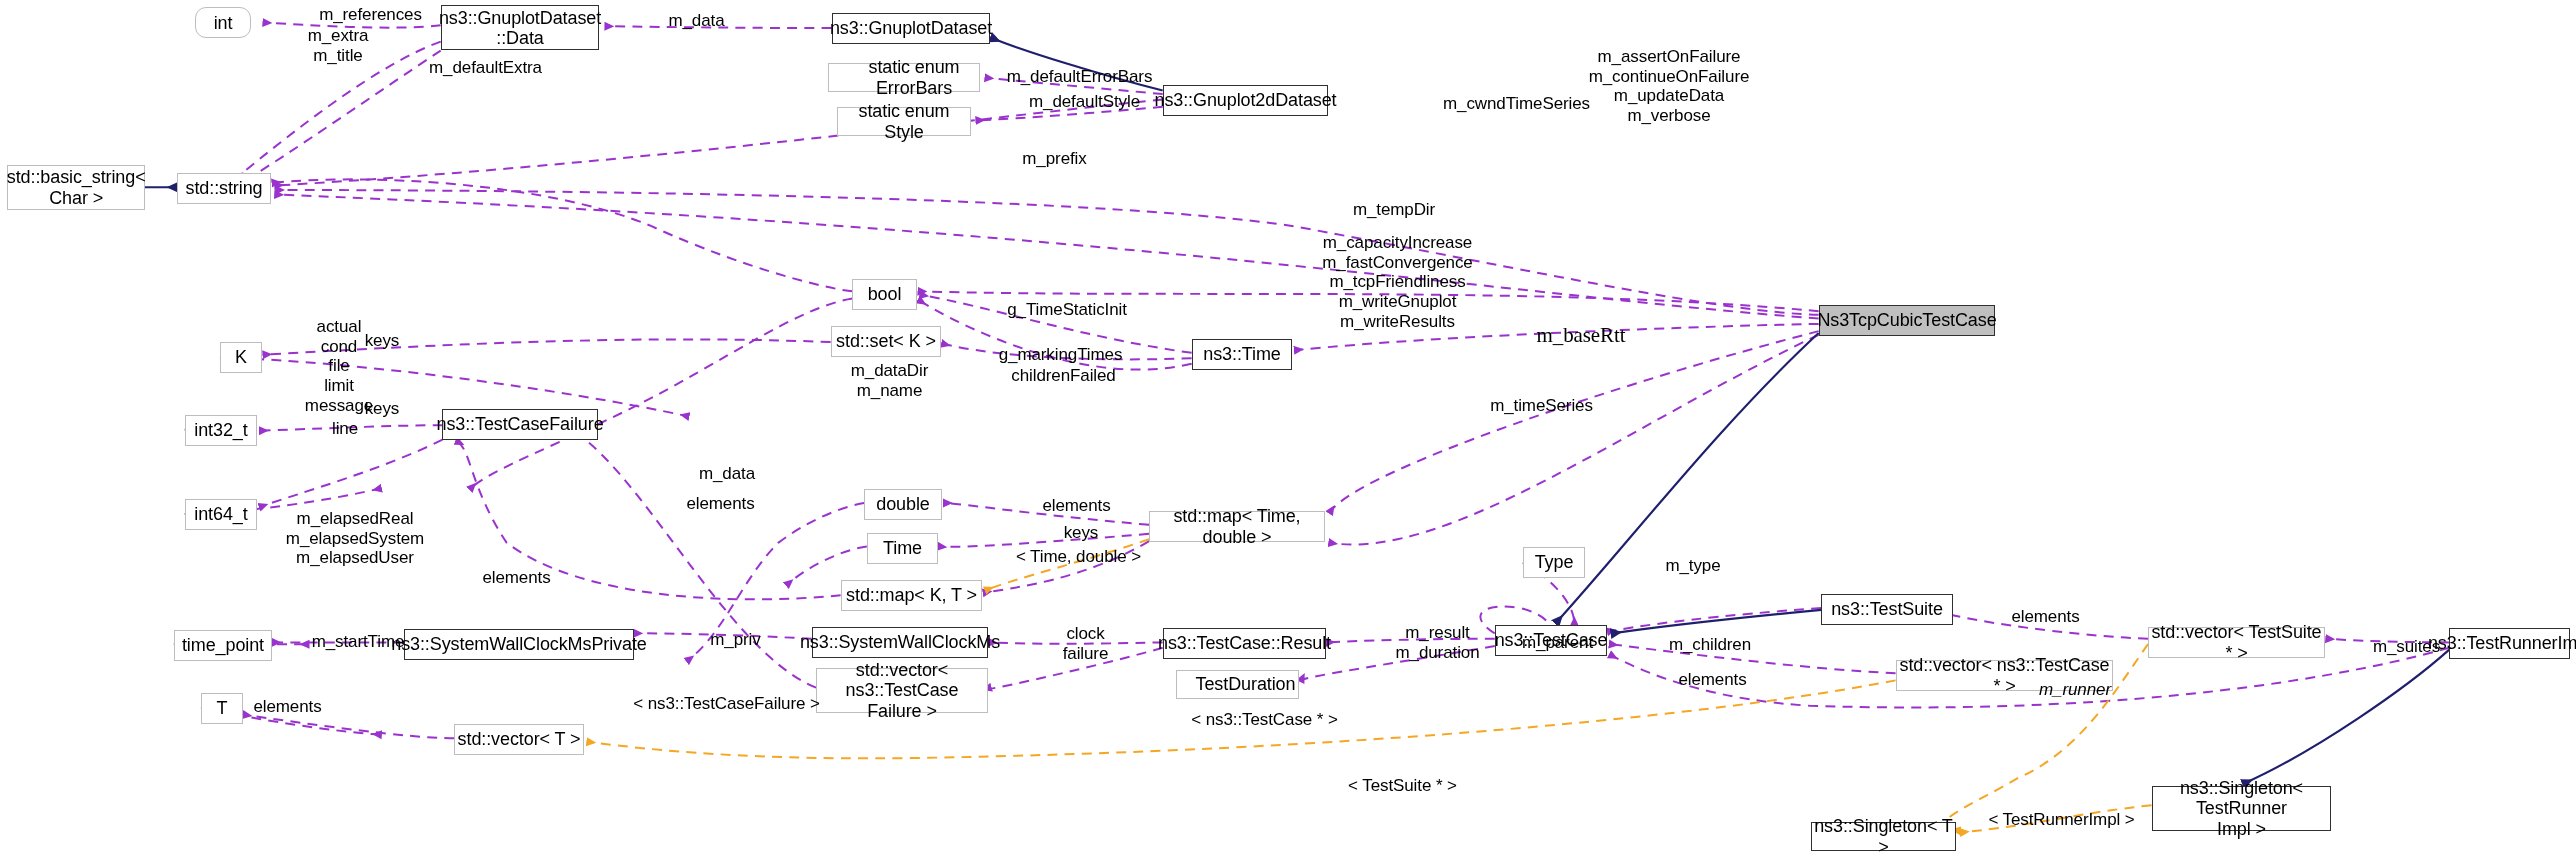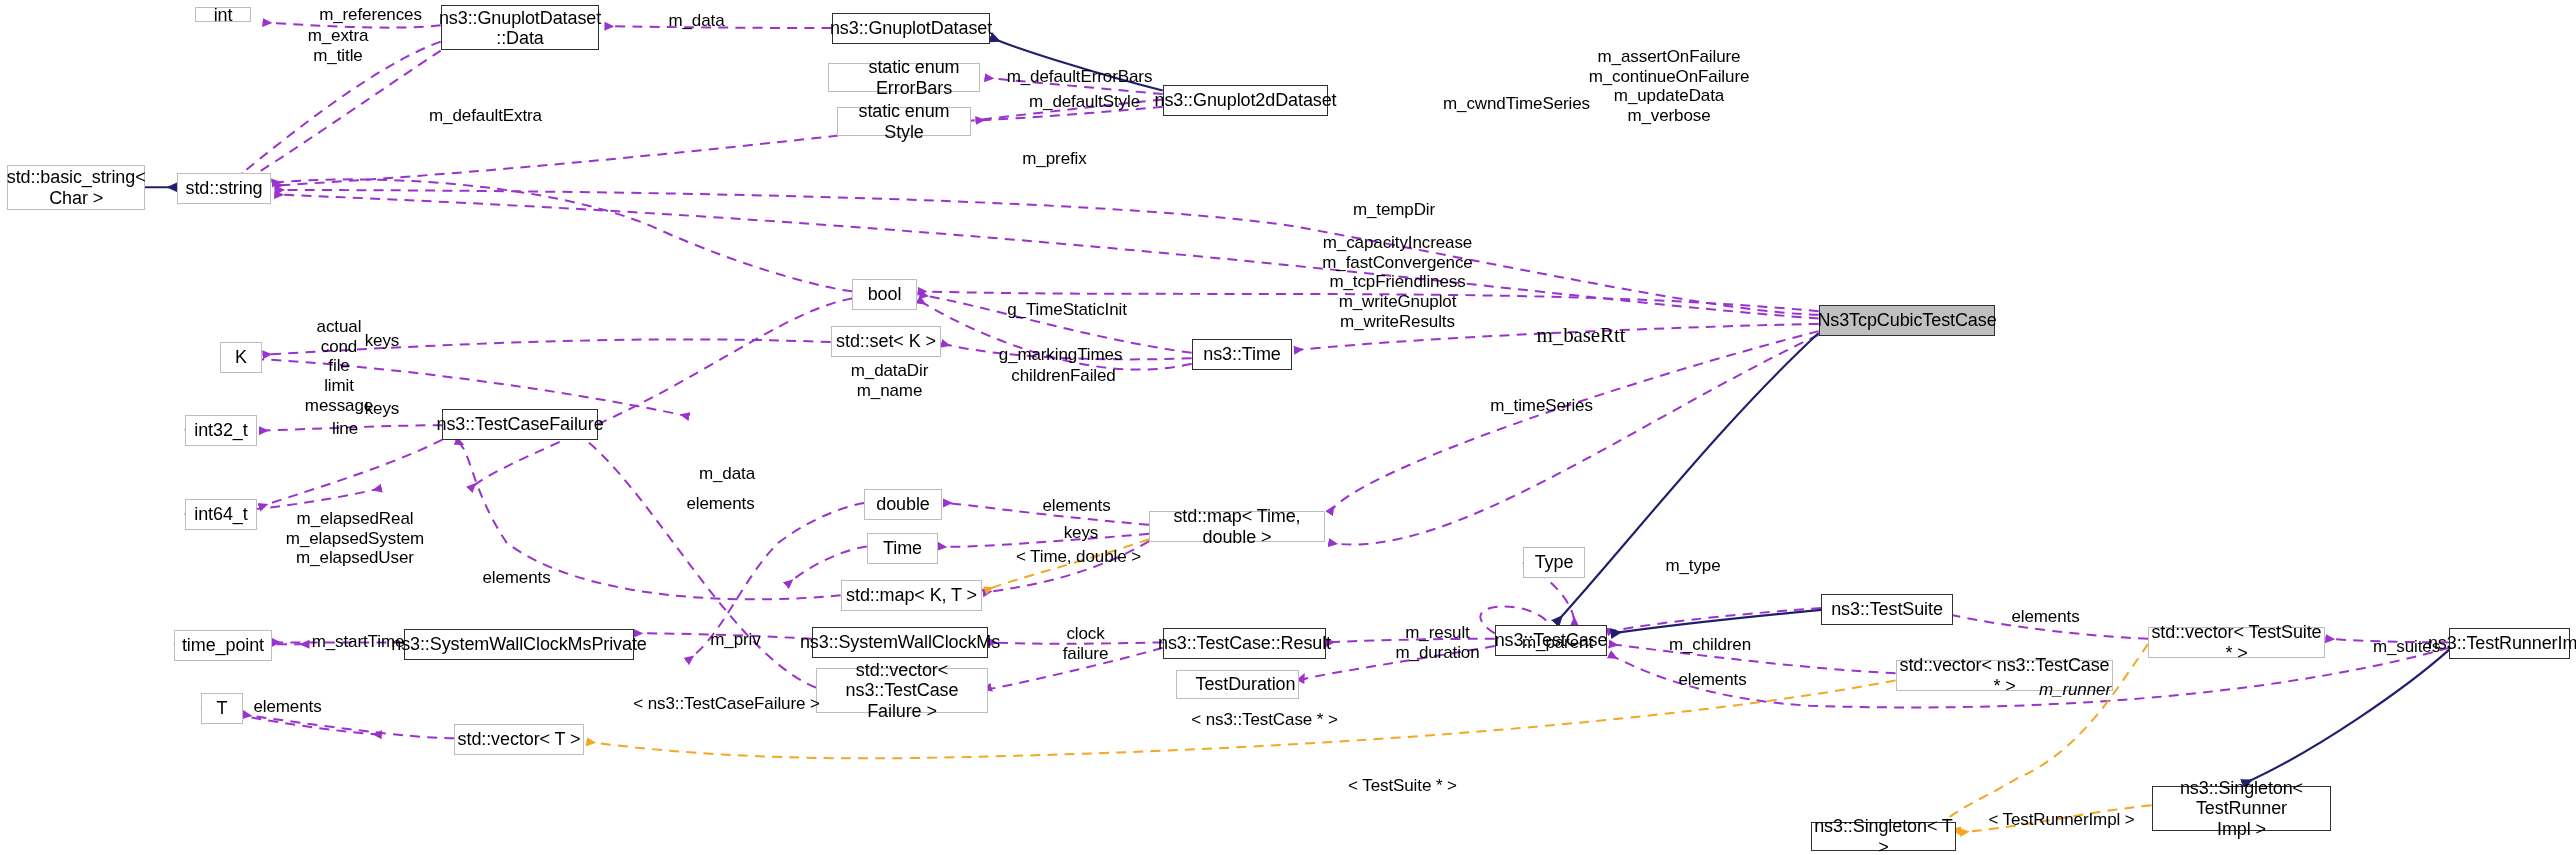--- a/index.html
+++ b/index.html
@@ -110,21 +110,21 @@
     <g fill="none" stroke="#1f1f6e" stroke-width="2.4" marker-end="url(#arrowNavy)">
       <path d="M160,207 C175,207 185,207 195,207"></path>
       <path d="M1285,100 C1220,84 1130,56 1096,42"></path>
       <path d="M2010,368 C1900,470 1800,600 1720,688"></path>
       <path d="M2013,674 C1950,680 1850,690 1782,700"></path>
       <path d="M2707,718 C2660,760 2560,830 2480,866"></path>
     </g>
   </svg>
 
   <div id="nodes">
-      <div class="node light" style="left: 195px; top: 7.2px; width: 56px; height: 15px; font-size: 18px;">int</div>
+      <div class="node light" style="left: 195px; top: 7.2px; width: 56px; height: 31px; font-size: 18px; border-radius: 11px;">int</div>
       <div class="node dark" style="left: 441px; top: 5.4px; width: 158px; height: 45px; font-size: 18px;">ns3::GnuplotDataset
 ::Data</div>
       <div class="node dark" style="left: 832px; top: 12.7px; width: 158px; height: 31px; font-size: 18px;">ns3::GnuplotDataset</div>
       <div class="node light" style="left: 828px; top: 63px; width: 152px; height: 29px; font-size: 18px; padding-left: 20px;">static enum ErrorBars</div>
       <div class="node light" style="left: 837px; top: 107px; width: 134px; height: 29px; font-size: 18px;">static enum Style</div>
       <div class="node dark" style="left: 1163px; top: 85px; width: 165px; height: 31px; font-size: 18px;">ns3::Gnuplot2dDataset</div>
       <div class="node light" style="left: 7.2px; top: 165px; width: 138px; height: 45px; font-size: 18px;">std::basic_string&lt;
 Char &gt;</div>
       <div class="node light" style="left: 177px; top: 173px; width: 94px; height: 31px; font-size: 18px;">std::string</div>
       <div class="node focus" style="left: 1819px; top: 305px; width: 176px; height: 31px; font-size: 18px;">Ns3TcpCubicTestCase</div>
@@ -156,21 +156,21 @@
       <div class="node light" style="left: 454px; top: 724px; width: 130px; height: 31px; font-size: 18px;">std::vector&lt; T &gt;</div>
       <div class="node dark" style="left: 2152px; top: 786px; width: 179px; height: 45px; font-size: 18px;">ns3::Singleton&lt; TestRunner
 Impl &gt;</div>
       <div class="node dark" style="left: 1811px; top: 822px; width: 145px; height: 29px; font-size: 18px;">ns3::Singleton&lt; T &gt;</div>
     </div>
   <div id="labels">
       <div class="lbl" style="left: 289px; top: 4.5px; width: 163px; font-size: 17px;">m_references</div>
       <div class="lbl" style="left: 279px; top: 26px; width: 118px; font-size: 17px;">m_extra
 m_title</div>
       <div class="lbl" style="left: 642px; top: 11px; width: 109px; font-size: 17px;">m_data</div>
-      <div class="lbl" style="left: 404px; top: 58px; width: 163px; font-size: 17px; margin-top: 48px;">m_defaultExtra</div>
+      <div class="lbl" style="left: 404px; top: 58px; width: 163px; font-size: 17px;">m_defaultExtra</div>
       <div class="lbl" style="left: 989px; top: 67px; width: 181px; font-size: 17px;">m_defaultErrorBars</div>
       <div class="lbl" style="left: 1003px; top: 92px; width: 163px; font-size: 17px;">m_defaultStyle</div>
       <div class="lbl" style="left: 1417px; top: 94px; width: 199px; font-size: 17px;">m_cwndTimeSeries</div>
       <div class="lbl" style="left: 1556px; top: 47px; width: 226px; font-size: 17px;">m_assertOnFailure
 m_continueOnFailure
 m_updateData
 m_verbose</div>
       <div class="lbl" style="left: 991px; top: 149px; width: 127px; font-size: 17px;">m_prefix</div>
       <div class="lbl" style="left: 1326px; top: 200px; width: 136px; font-size: 17px;">m_tempDir</div>
       <div class="lbl" style="left: 1289px; top: 233px; width: 217px; font-size: 17px;">m_capacityIncrease

